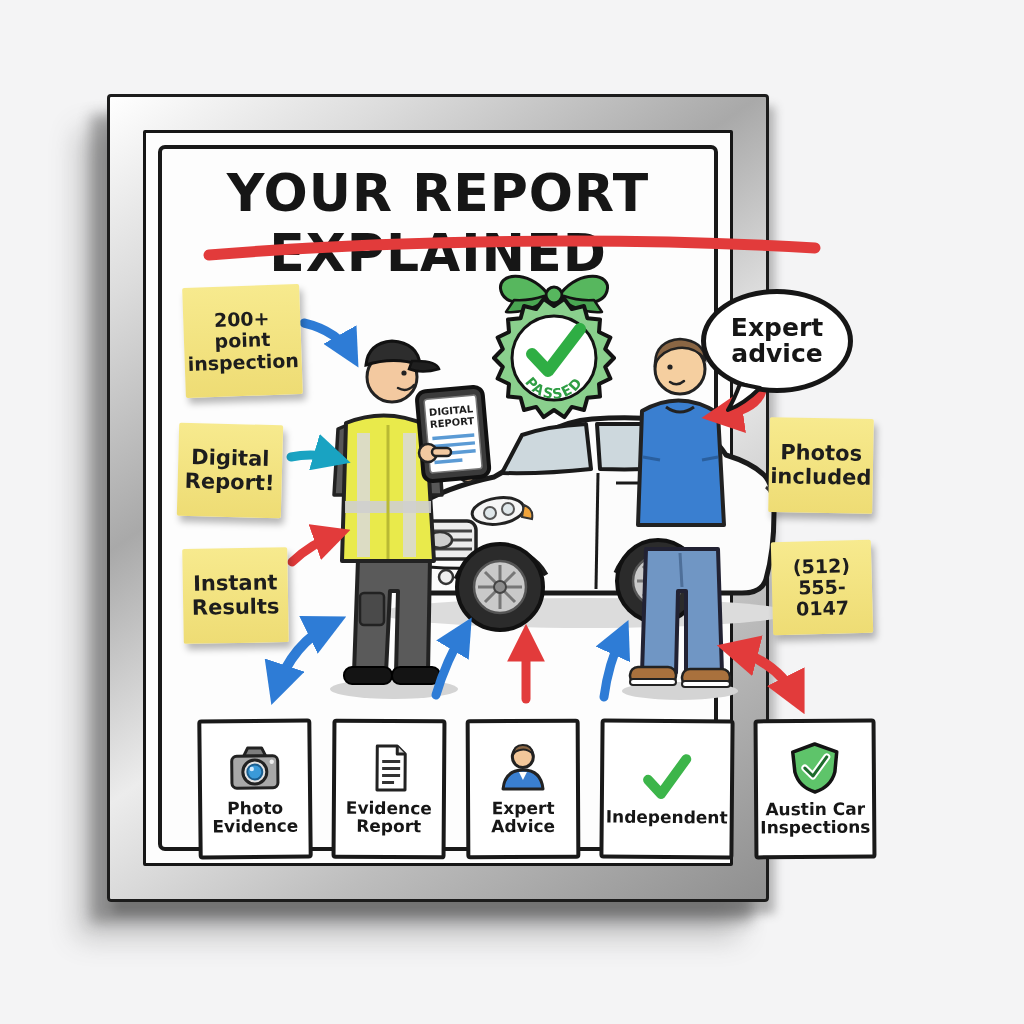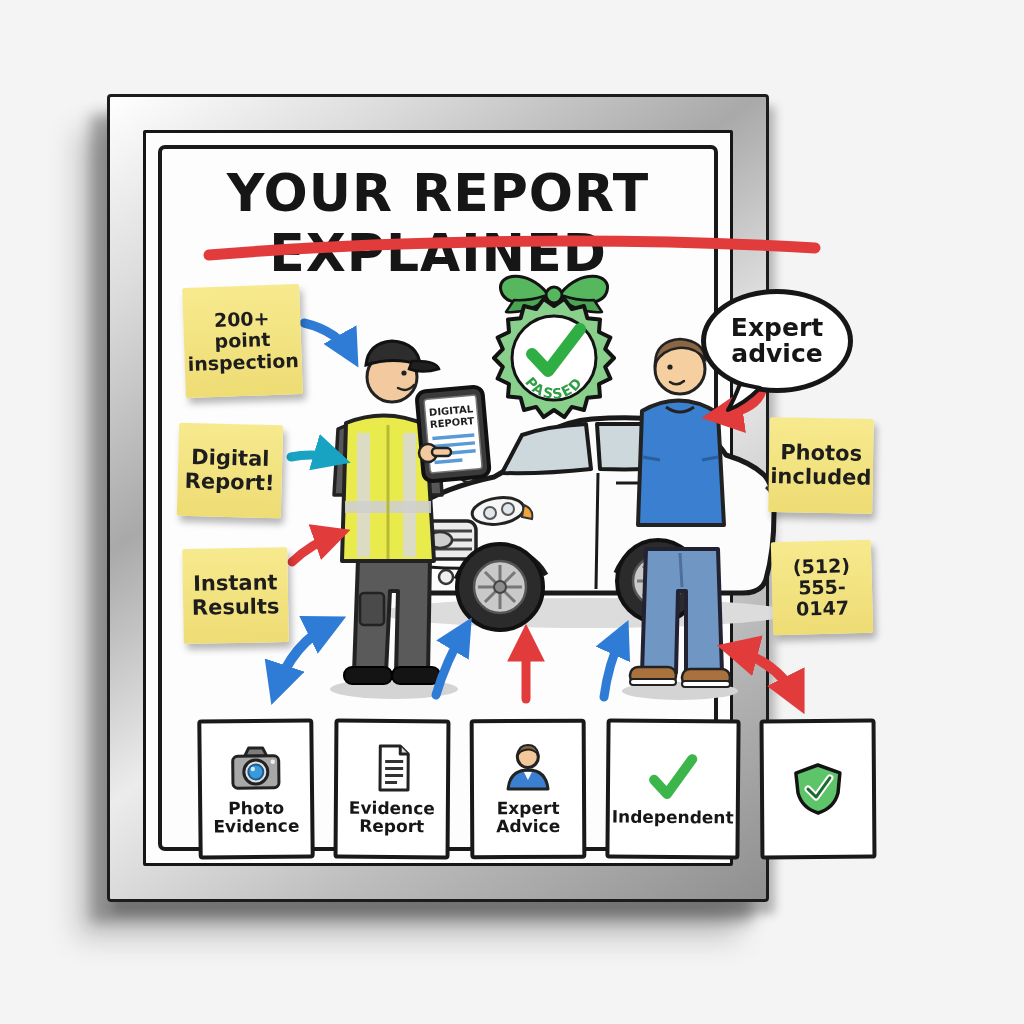--- a/index.html
+++ b/index.html
@@ -263,18 +263,19 @@
             <path d="M9,28 L22,42 L47,7" fill="none" stroke="#3cb54a" stroke-width="10" stroke-linecap="round" stroke-linejoin="round"></path>
           </svg>
           <div class="label">Independent</div>
         </div>
         <div class="fbox">
           <svg width="58" height="52" viewBox="0 0 56 52">
             <path d="M28,2 L50,10 L48,30 Q44,45 28,50 Q12,45 8,30 L6,10 Z" fill="#5ec46a" stroke="#131313" stroke-width="3.5" stroke-linejoin="round"></path>
             <path d="M18,26 L26,34 L40,15" fill="none" stroke="#fff" stroke-width="7" stroke-linecap="round" stroke-linejoin="round"></path>
             <path d="M18,26 L26,34 L40,15" fill="none" stroke="#1d6b2c" stroke-width="3" stroke-linecap="round" stroke-linejoin="round"></path>
           </svg>
+          <div class="label">Austin Car Inspections</div>
         </div>
       </div>
 
     </div>
   </div>
 </div>
 
 </body></html>

